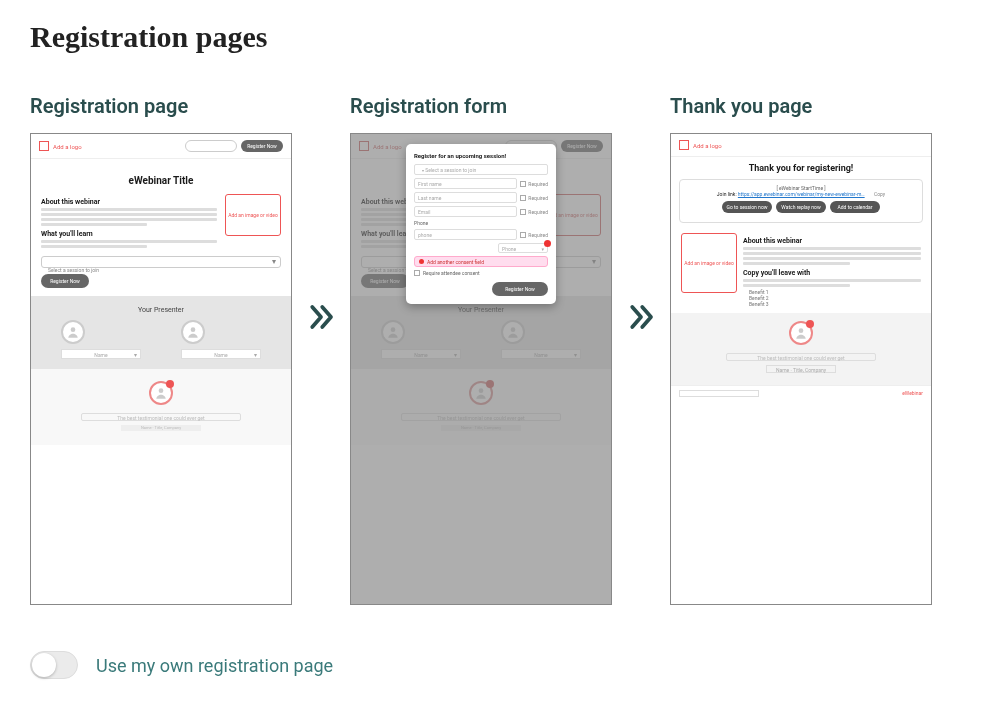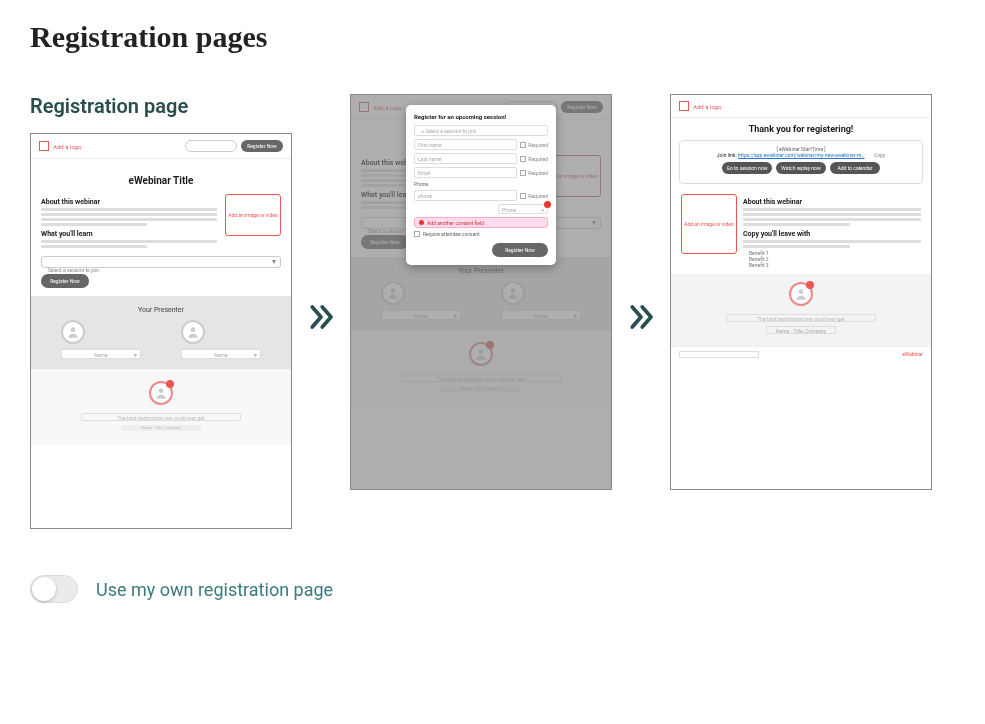--- a/index.html
+++ b/index.html
@@ -24,21 +24,21 @@
   }
   .col { width: 262px; }
   .col h2 {
     font-size: 20px;
     font-weight: 600;
     color: #2a4d4d;
     margin-bottom: 15px;
   }
   .preview {
     width: 262px;
-    height: 396px;
+    height: 472px;
     border: 1px solid #888;
     background: #fff;
     position: relative;
     overflow: hidden;
     cursor: pointer;
   }
   .arrow {
     display: flex;
     align-items: center;
     justify-content: center;
@@ -240,20 +240,21 @@
   </div>
 
   <div class="arrow">
     <svg viewBox="0 0 24 24" fill="none" stroke="#2a4d4d" stroke-width="3" stroke-linecap="round" stroke-linejoin="round">
         <polyline points="5 4 12 12 5 20"></polyline>
         <polyline points="13 4 20 12 13 20"></polyline>
       </svg>
   </div>
 
   <div class="col">
+    <h2>Registration form</h2>
     <div class="preview">
 
       <div style="filter:grayscale(0.3) opacity(0.9);">
         <div class="pv-head">
           <div class="pv-logo">
               <div class="pv-logo-box"></div>
               <span>Add a logo</span>
             </div>
           <div class="pv-buttons">
               <div class="pv-btn-light"></div>
@@ -364,20 +365,21 @@
   </div>
 
   <div class="arrow">
     <svg viewBox="0 0 24 24" fill="none" stroke="#2a4d4d" stroke-width="3" stroke-linecap="round" stroke-linejoin="round">
         <polyline points="5 4 12 12 5 20"></polyline>
         <polyline points="13 4 20 12 13 20"></polyline>
       </svg>
   </div>
 
   <div class="col">
+    <h2>Thank you page</h2>
     <div class="preview">
       <div class="pv-head">
         <div class="pv-logo">
             <div class="pv-logo-box"></div>
             <span>Add a logo</span>
           </div>
       </div>
       <div class="pv-ty">
         <div class="pv-ty-title">Thank you for registering!</div>
         <div class="pv-ty-box">

